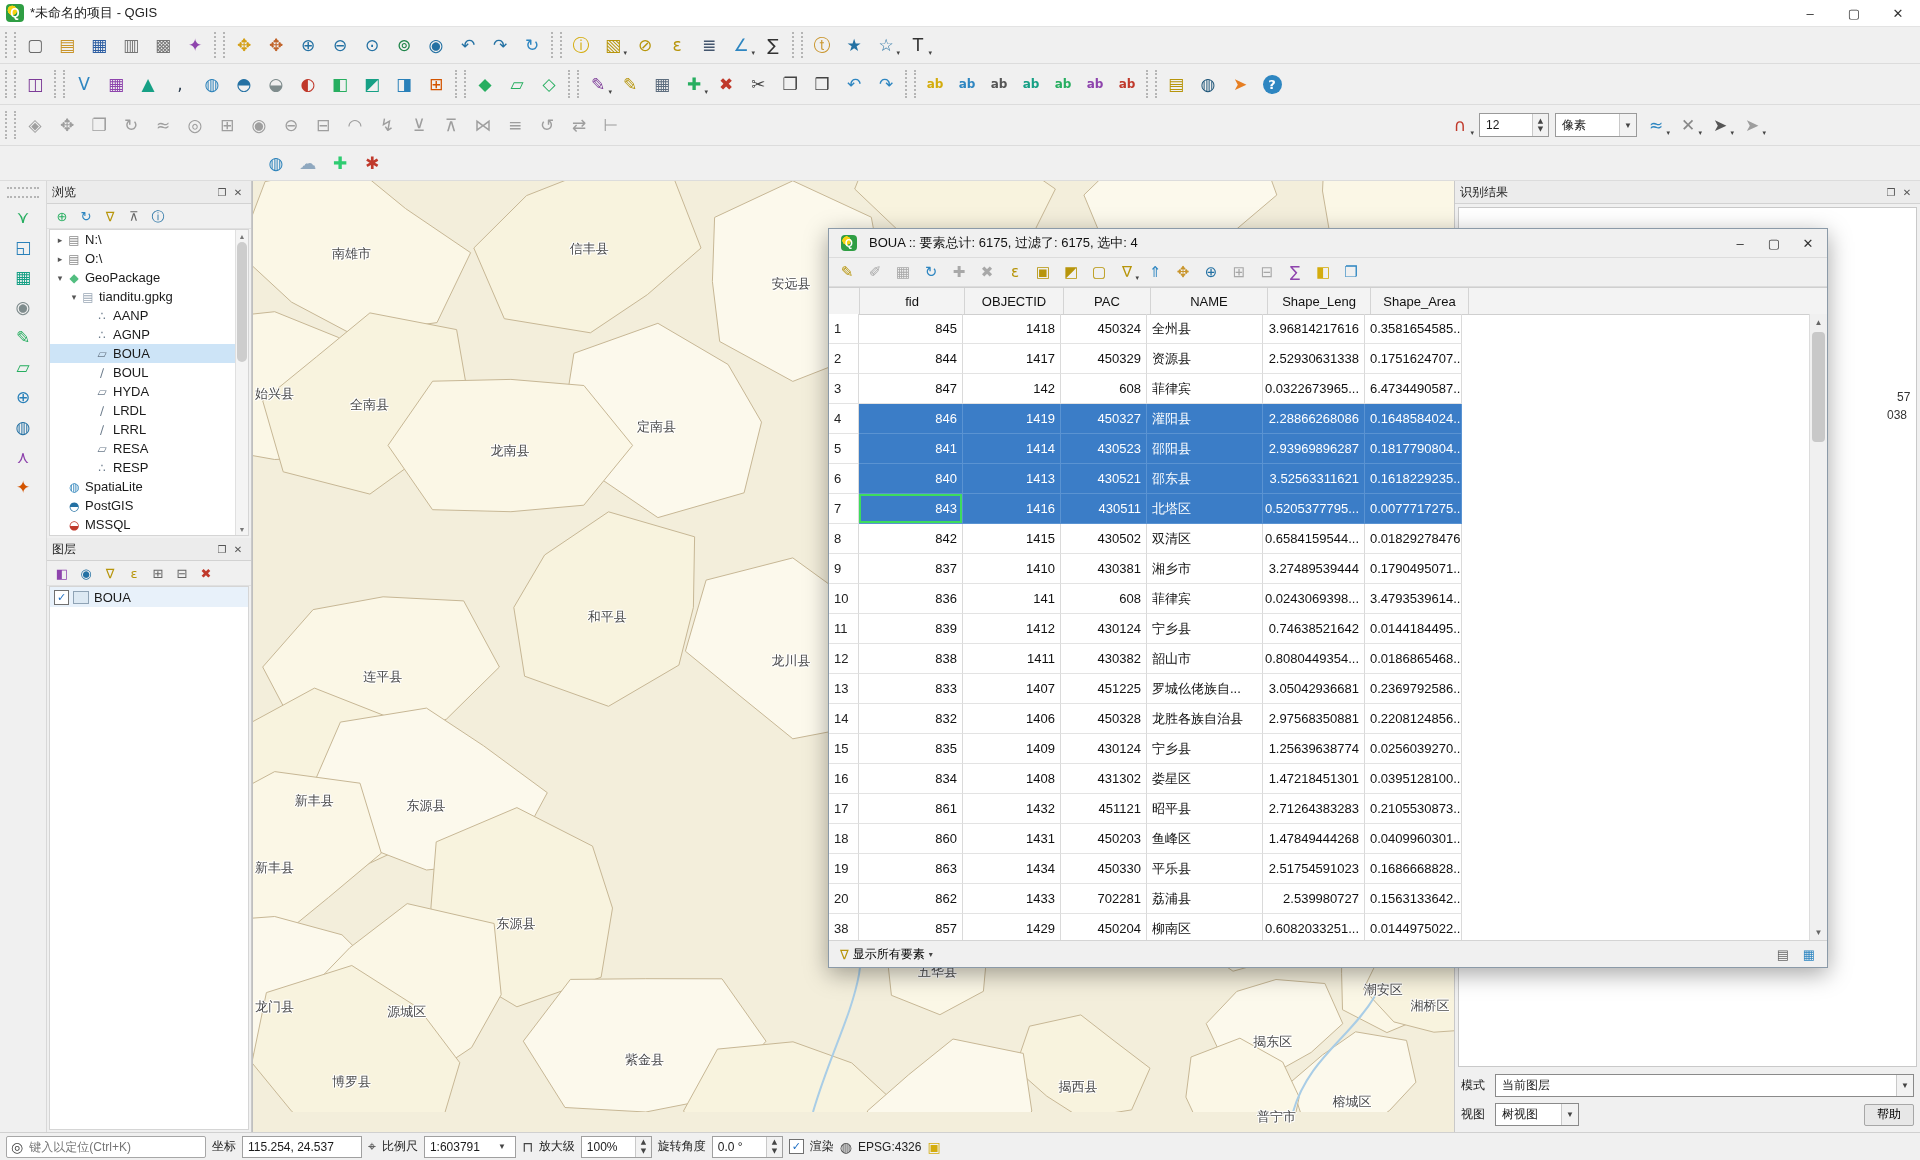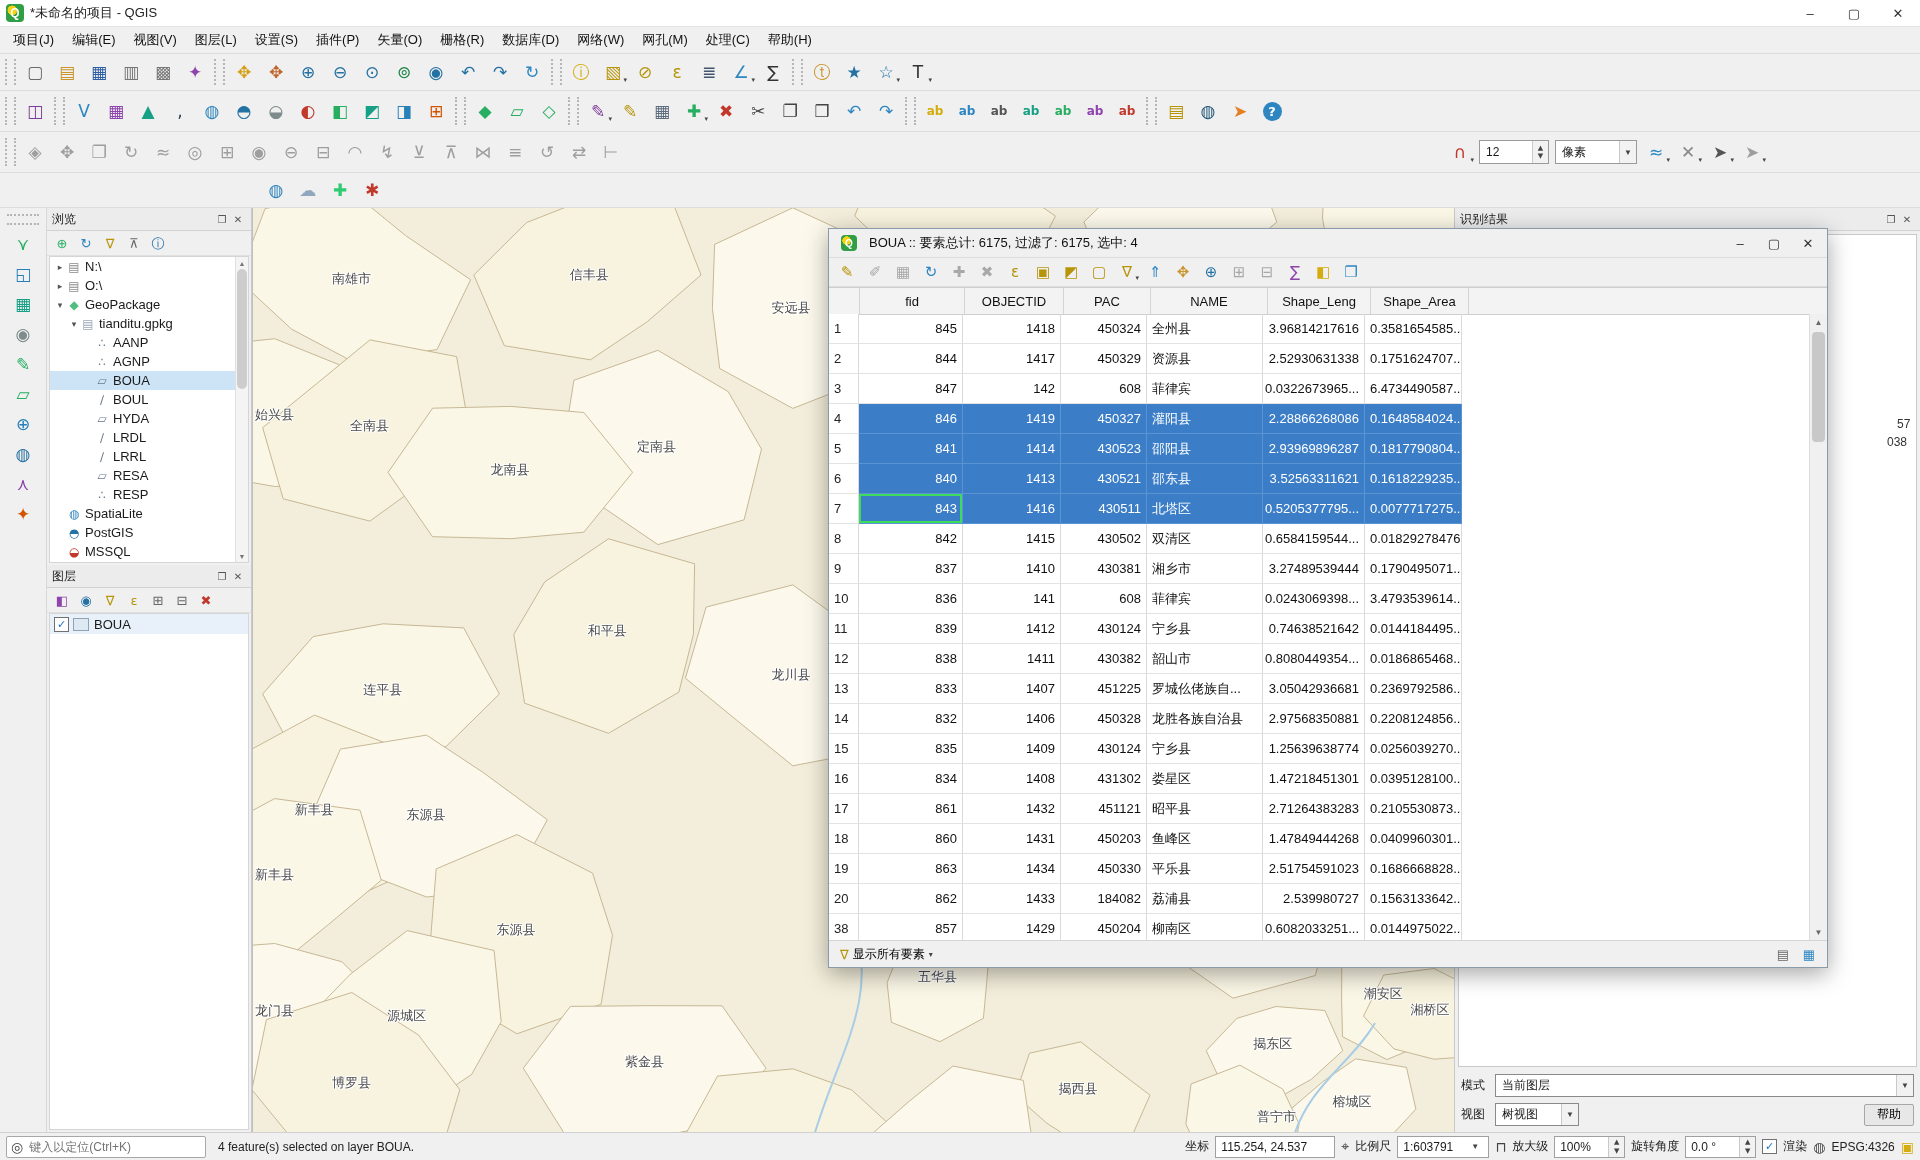--- a/index.html
+++ b/index.html
@@ -133,35 +133,20 @@
   <div class="titlebar">
     <span class="qlogo">Q</span>
     <span class="title">*未命名的项目 - QGIS</span>
     <div class="win-controls">
       <span class="win-btn">–</span>
       <span class="win-btn">▢</span>
       <span class="win-btn close">✕</span>
     </div>
   </div>
 
-  <div class="menubar" id="menubar">
-      <span class="menu-item">项目(J)</span>
-      <span class="menu-item">编辑(E)</span>
-      <span class="menu-item">视图(V)</span>
-      <span class="menu-item">图层(L)</span>
-      <span class="menu-item">设置(S)</span>
-      <span class="menu-item">插件(P)</span>
-      <span class="menu-item">矢量(O)</span>
-      <span class="menu-item">栅格(R)</span>
-      <span class="menu-item">数据库(D)</span>
-      <span class="menu-item">网络(W)</span>
-      <span class="menu-item">网孔(M)</span>
-      <span class="menu-item">处理(C)</span>
-      <span class="menu-item">帮助(H)</span>
-    </div>
 
   <div class="toolbar-row" id="tb1">
       <div class="tb-handle"></div>
       <button class="tb-btn">
         <span class="glyph" style="color: rgb(107, 107, 107);">▢</span>
       </button>
       <button class="tb-btn">
         <span class="glyph" style="color: rgb(201, 149, 44);">▤</span>
       </button>
       <button class="tb-btn">
@@ -759,21 +744,20 @@
         </div>
       </div>
     </div>
   </div>
 
   <div class="statusbar">
     <div class="locate-box">
       <span class="sb-icon">◎</span>
       <input type="text" placeholder="键入以定位(Ctrl+K)" style="">
     </div>
-    <span class="sb-msg">4 feature(s) selected on layer BOUA.</span>
     <span class="sb-label">坐标</span>
     <div class="sb-field" style="width:108px">
       <span>115.254, 24.537</span>
     </div>
     <span class="sb-icon">⌖</span>
     <span class="sb-label">比例尺</span>
     <div class="sb-field" style="width:80px;justify-content:space-between">
       <span>1:603791</span>
       <span class="combo-caret" style="border:none;background:none">▼</span>
     </div>
@@ -1048,21 +1032,21 @@
             <div class="td num" style="width: 98px;">1434</div>
             <div class="td num" style="width: 86px;">450330</div>
             <div class="td " style="width: 116px;">平乐县</div>
             <div class="td num" style="width: 102px;">2.51754591023</div>
             <div class="td " style="width: 97px;">0.1686668828...</div>
           </div>
           <div class="tr">
             <div class="td rowno" style="width: 30px;">20</div>
             <div class="td num" style="width: 104px;">862</div>
             <div class="td num" style="width: 98px;">1433</div>
-            <div class="td num" style="width: 86px;">184082</div>
+            <div class="td num" style="width: 86px;">702281</div>
             <div class="td " style="width: 116px;">荔浦县</div>
             <div class="td num" style="width: 102px;">2.539980727</div>
             <div class="td " style="width: 97px;">0.1563133642...</div>
           </div>
           <div class="tr">
             <div class="td rowno" style="width: 30px;">38</div>
             <div class="td num" style="width: 104px;">857</div>
             <div class="td num" style="width: 98px;">1429</div>
             <div class="td num" style="width: 86px;">450204</div>
             <div class="td " style="width: 116px;">柳南区</div>

